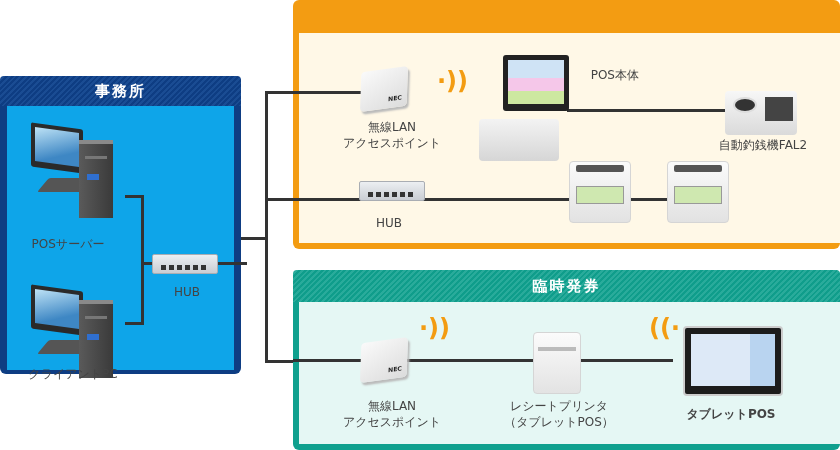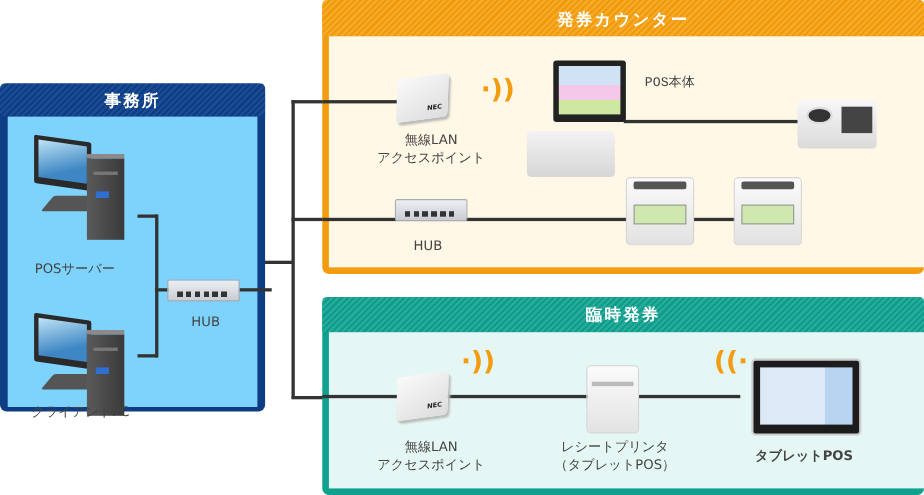--- a/index.html
+++ b/index.html
@@ -2,21 +2,21 @@
 <html><head>
 <meta charset="utf-8">
 <style>
   html,body{margin:0;padding:0;background:#ffffff;}
   body{width:840px;height:450px;position:relative;overflow:hidden;font-family:"DejaVu Sans","Liberation Sans",sans-serif;color:#444;}
   .zone{position:absolute;border-radius:6px;box-sizing:border-box;}
   .zone .hdr{height:30px;line-height:30px;text-align:center;color:#fff;font-weight:bold;font-size:15px;letter-spacing:2px;border-radius:4px 4px 0 0;}
   .zone .body{position:absolute;left:6px;right:6px;bottom:6px;top:30px;}
   #office{left:0;top:76px;width:241px;height:298px;background:#0e3d83;}
   #office .hdr{background:repeating-linear-gradient(135deg,#0e3d83 0 2px,#1a4c93 2px 4px);}
-  #office .body{background:#7dd3fc;left:7px;right:7px;bottom:4px;}
+  #office .body{background:#0ea5e9;left:7px;right:7px;bottom:4px;}
   #counter{left:293px;top:0;width:547px;height:249px;background:#f39c12;}
   #counter .hdr{background:repeating-linear-gradient(135deg,#f09a0c 0 2px,#f5aa2a 2px 4px);height:33px;line-height:36px;}
   #counter .body{background:#fff8e7;top:33px;left:6px;right:0;}
   #temp{left:293px;top:270px;width:547px;height:180px;background:#0fa08e;}
   #temp .hdr{background:repeating-linear-gradient(135deg,#0f9d8b 0 2px,#29ab9b 2px 4px);height:32px;line-height:33px;}
   #temp .body{background:#e5f7f4;top:32px;left:6px;right:0;bottom:6px;}
   .lbl{position:absolute;font-size:12px;color:#444;text-align:center;line-height:16px;white-space:nowrap;}
   .line{position:absolute;background:#333;}
   .dev{position:absolute;}
   
@@ -87,44 +87,44 @@
     <div class="lbl" style="left:16px;top:260px;width:100px;">クライアントPC</div>
 
     <div class="hub" style="left:145px;top:148px;">
         <div class="ports"></div>
       </div>
     <div class="lbl" style="left:150px;top:178px;width:60px;">HUB</div>
   </div>
 </div>
 
 <div class="zone" id="counter">
-  <div class="hdr">発券カウンター</div>
   <div class="body">
     <div class="line" style="left:-6px;top:58px;width:70px;height:3px;"></div>
     <div class="line" style="left:-6px;top:165px;width:280px;height:3px;"></div>
     <div class="line" style="left:330px;top:165px;width:40px;height:3px;"></div>
     <div class="line" style="left:268px;top:76px;width:160px;height:3px;"></div>
 
     <div class="ap" style="left:62px;top:36px;">
         <span class="brand">NEC</span>
       </div>
     <div class="wifi" style="left:138px;top:36px;">·))</div>
     <div class="lbl" style="left:48px;top:86px;width:90px;">無線LAN</div>
     <div class="lbl" style="left:38px;top:102px;width:110px;">アクセスポイント</div>
 
     <div class="dev" style="left:180px;top:22px;width:90px;height:110px;">
       <div class="pos-screen" style="left:24px;top:0;"></div>
       <div class="pos-base" style="left:0;top:64px;"></div>
     </div>
-    <div class="lbl" style="left:280px;top:34px;width:60px;text-align:center;font-family:Liberation Mono, monospace;">POS本体</div>
+    <div class="lbl" style="left:280px;top:34px;width:60px;text-align:right;">POS本体</div>
 
     <div class="cashier" style="left:426px;top:58px;">
         <div class="bowl"></div>
         <div class="panel"></div>
       </div>
+    <div class="lbl" style="left:404px;top:104px;width:120px;">自動釣銭機FAL2</div>
 
     <div class="hub" style="left:60px;top:148px;">
         <div class="ports"></div>
       </div>
     <div class="lbl" style="left:60px;top:182px;width:60px;">HUB</div>
 
     <div class="printer" style="left:270px;top:128px;">
         <div class="top"></div>
         <div class="paper"></div>
       </div>

